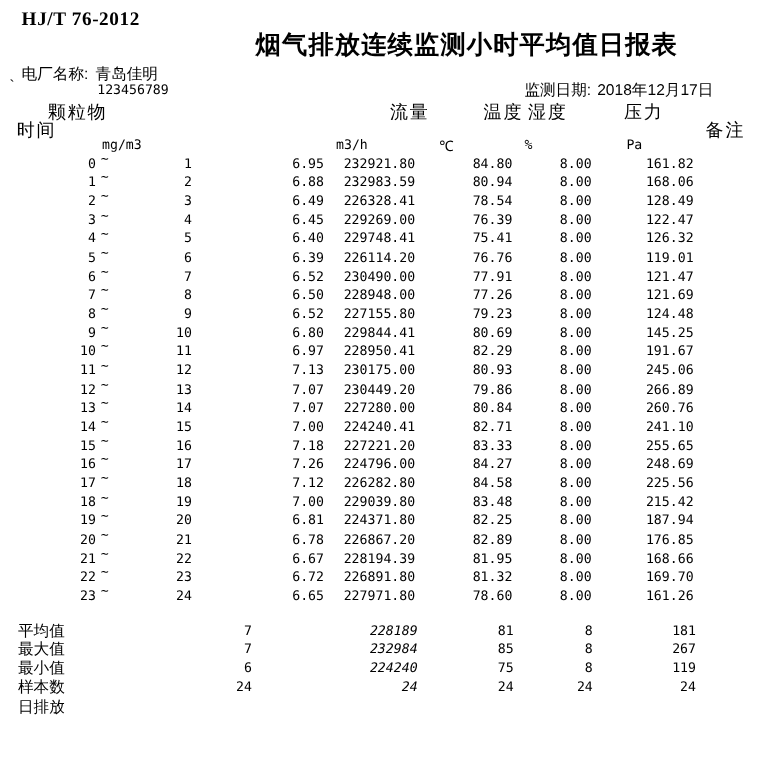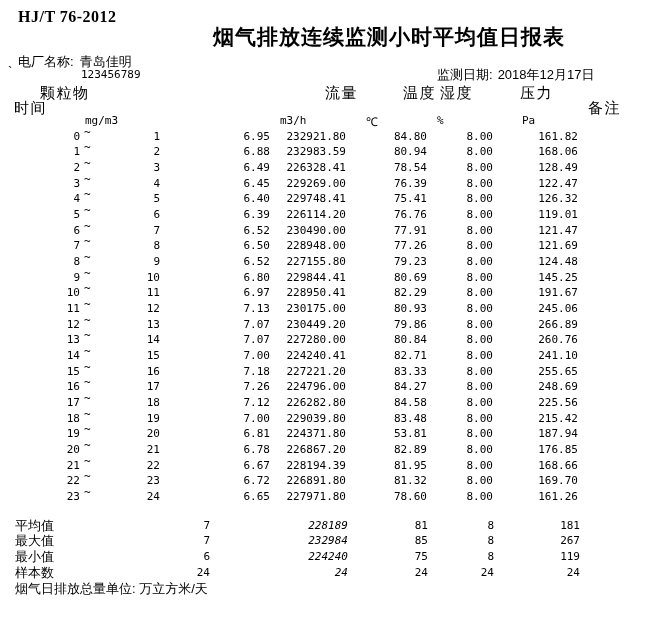--- a/index.html
+++ b/index.html
@@ -282,21 +282,21 @@
       <span class="c temp">83.48</span>
       <span class="c hum">8.00</span>
       <span class="c pres">215.42</span>
     </div>
     <div class="row">
       <span class="c h1">19</span>
       <span class="c tld">~</span>
       <span class="c h2">20</span>
       <span class="c dust">6.81</span>
       <span class="c flow">224371.80</span>
-      <span class="c temp">53.81</span>
+      <span class="c temp">82.25</span>
       <span class="c hum">8.00</span>
       <span class="c pres">187.94</span>
     </div>
     <div class="row">
       <span class="c h1">20</span>
       <span class="c tld">~</span>
       <span class="c h2">21</span>
       <span class="c dust">6.78</span>
       <span class="c flow">226867.20</span>
       <span class="c temp">82.89</span>
@@ -362,14 +362,14 @@
     <div class="srow">
       <span class="slabel">样本数</span>
       <span class="c s-dust">24</span>
       <span class="c s-flow">24</span>
       <span class="c s-temp">24</span>
       <span class="c s-hum">24</span>
       <span class="c s-pres">24</span>
     </div>
   </div>
 <div id="footer" class="abs">
-  <div class="fline">烟气日排放总量单位: 万立方米/天</div>
+  <div class="fline">日排放</div>
 </div>
 
 </body></html>

